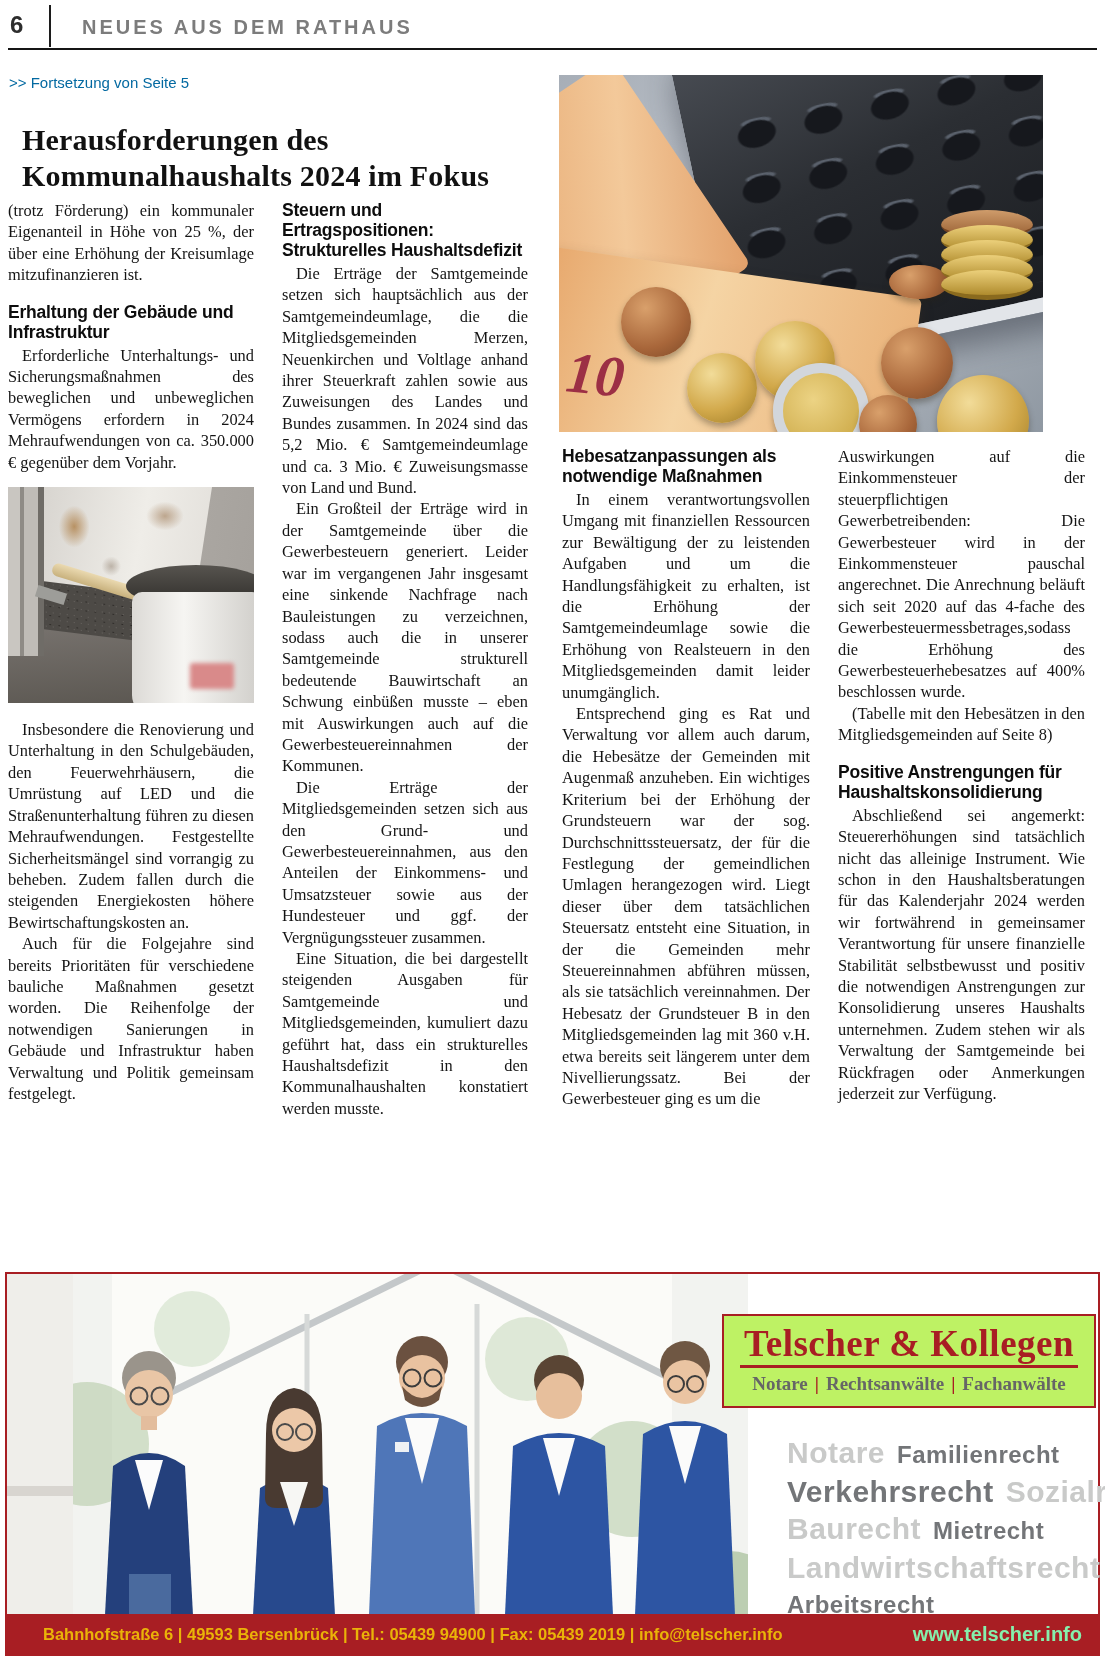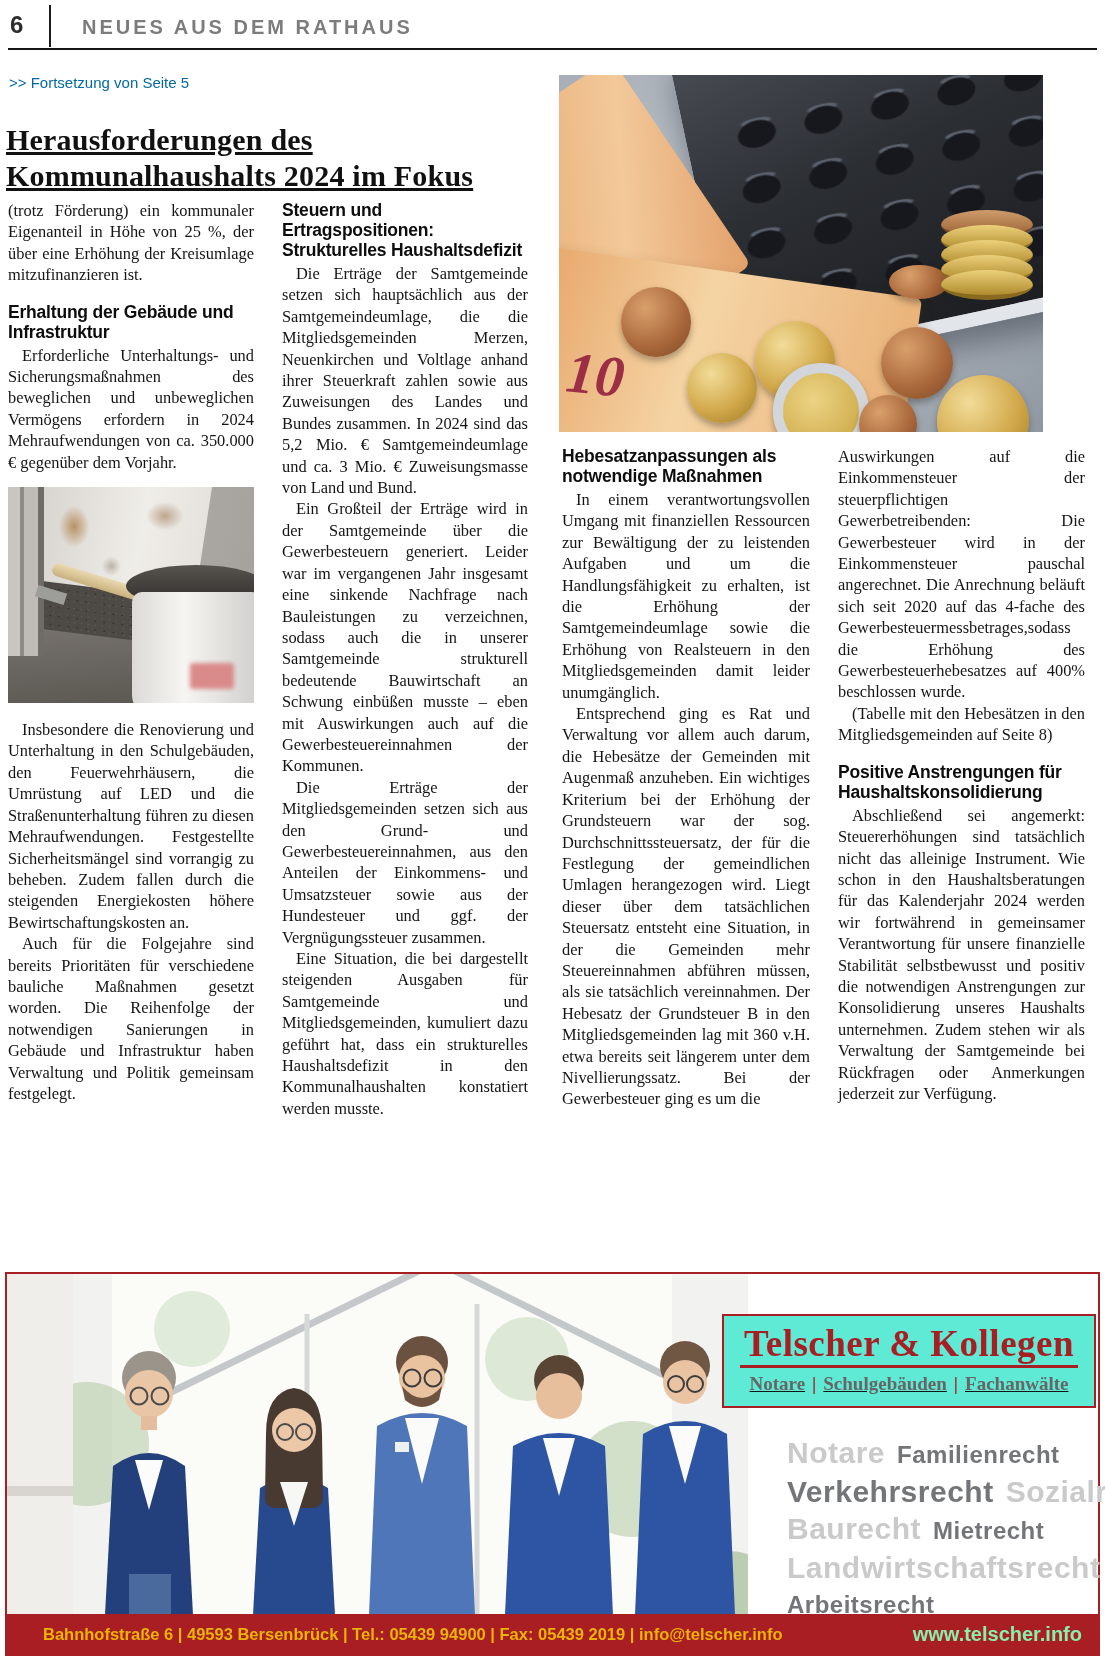--- a/index.html
+++ b/index.html
@@ -9,22 +9,22 @@
          font-family:"Liberation Serif","DejaVu Serif",serif; color:#141414; overflow:hidden; }
 
   
   .page-num{ position:absolute; left:10px; top:13px; font:bold 24px/1 "Liberation Sans",sans-serif; color:#2d2d2d; }
   .head-divider{ position:absolute; left:49px; top:5px; width:2px; height:42px; background:#1c1c1c; }
   .section-title{ position:absolute; left:82px; top:17px; font:bold 20px/1 "Liberation Sans",sans-serif;
                   letter-spacing:3px; color:#7c7c7c; }
   .head-rule{ position:absolute; left:8px; top:48px; width:1089px; height:2px; background:#151515; }
 
   .continuation{ position:absolute; left:9px; top:74px; font:15px/1.2 "Liberation Sans",sans-serif; color:#0369a1; }
-  .headline{ position:absolute; left:6px; top:102px; width:560px;
-             font:bold 30px/1.2 "Liberation Serif","DejaVu Serif",serif; color:#111; letter-spacing:.2px;text-decoration:underline; }
+  .headline{ position:absolute; left:22px; top:102px; width:560px;
+             font:bold 30px/1.2 "Liberation Serif","DejaVu Serif",serif; color:#111; letter-spacing:.2px; }
 
   
   .col{ position:absolute; width:246px; }
   .col-1{ left:8px;  top:200px; }
   .col-2{ left:282px; top:200px; }
   .col-3{ left:562px; top:446px; width:248px; }
   .col-4{ left:838px; top:446px; width:247px; }
   .col p{ margin:0; font-size:16.4px; line-height:21.4px; text-align:justify; hyphens:auto; -webkit-hyphens:auto; }
   .col p.ind{ text-indent:14px; }
   .col h3{ margin:16px 0 3px; font:bold 17.5px/20px "Liberation Sans",sans-serif; color:#0d0d0d; letter-spacing:-.2px; }
@@ -88,22 +88,22 @@
   .brush{ position:absolute; left:42px; top:92px; width:118px; height:13px; transform:rotate(17deg);
           background:linear-gradient(#ead9b0,#c8b17d); border-radius:6px; }
   .brush-tip{ position:absolute; left:28px; top:102px; width:30px; height:12px; transform:rotate(17deg);
               background:#9d9d99; }
 
   
   .ad{ position:absolute; left:5px; top:1272px; width:1095px; height:384px; background:#fff;
        border:2px solid var(--red); }
   .ad-photo{ position:absolute; left:0; top:0; width:741px; height:341px; overflow:hidden; background:#f2f3f0; }
   .ad-right{ position:absolute; left:741px; top:0; right:0; height:341px; background:#fff; }
-  .ad-logo-box{ position:absolute; left:715px; top:40px; width:374px; height:94px; background:#5eead4;
-                border:2px solid var(--red); text-align:center; z-index:3;text-decoration:underline; }
+  .ad-logo-box{ position:absolute; left:715px; top:40px; width:374px; height:94px; background:#bef264;
+                border:2px solid var(--red); text-align:center; z-index:3; }
   .firm-name{ display:inline-block; margin-top:9px; padding:0 4px 3px;
               font:bold 37px/1 "Liberation Serif",serif; color:var(--red);
               border-bottom:3px solid var(--red); letter-spacing:.5px; }
   .firm-subtitle{ margin-top:6px; font:bold 19px/1 "Liberation Serif",serif; color:#666; }
   .firm-subtitle .sep{ color:var(--red); padding:0 7px; font-weight:bold; }
   .ad-services{ position:absolute; left:780px; top:162px; width:305px; z-index:3;
                 font-family:"Liberation Sans",sans-serif; }
   .svc-row{ white-space:nowrap; margin-bottom:4px; }
   .svc{ font-weight:bold; letter-spacing:.5px; margin-right:12px; }
   .svc.lg{ font-size:30px; line-height:33px; }
@@ -256,21 +256,21 @@
           <circle cx="678" cy="108" r="22" fill="#eac4a2"></circle>
           <circle cx="669" cy="110" r="8" fill="none" stroke="#3c3c3c" stroke-width="2"></circle>
           <circle cx="688" cy="110" r="8" fill="none" stroke="#3c3c3c" stroke-width="2"></circle>
         </g>
       </svg>
     </div>
 
     <div class="ad-logo-box">
       <span class="firm-name">Telscher &amp; Kollegen</span>
       <div class="firm-subtitle">
-        <span>Notare</span><span class="sep">|</span><span>Schulgebäuden</span><span class="sep">|</span><span>Fachanwälte</span>
+        <span>Notare</span><span class="sep">|</span><span>Rechtsanwälte</span><span class="sep">|</span><span>Fachanwälte</span>
       </div>
     </div>
 
     <div class="ad-services">
       <div class="svc-row">
         <span class="svc lg light">Notare</span><span class="svc md dark">Familienrecht</span>
       </div>
       <div class="svc-row">
         <span class="svc lg dark">Verkehrsrecht</span><span class="svc lg light">Sozialrecht</span>
       </div>

